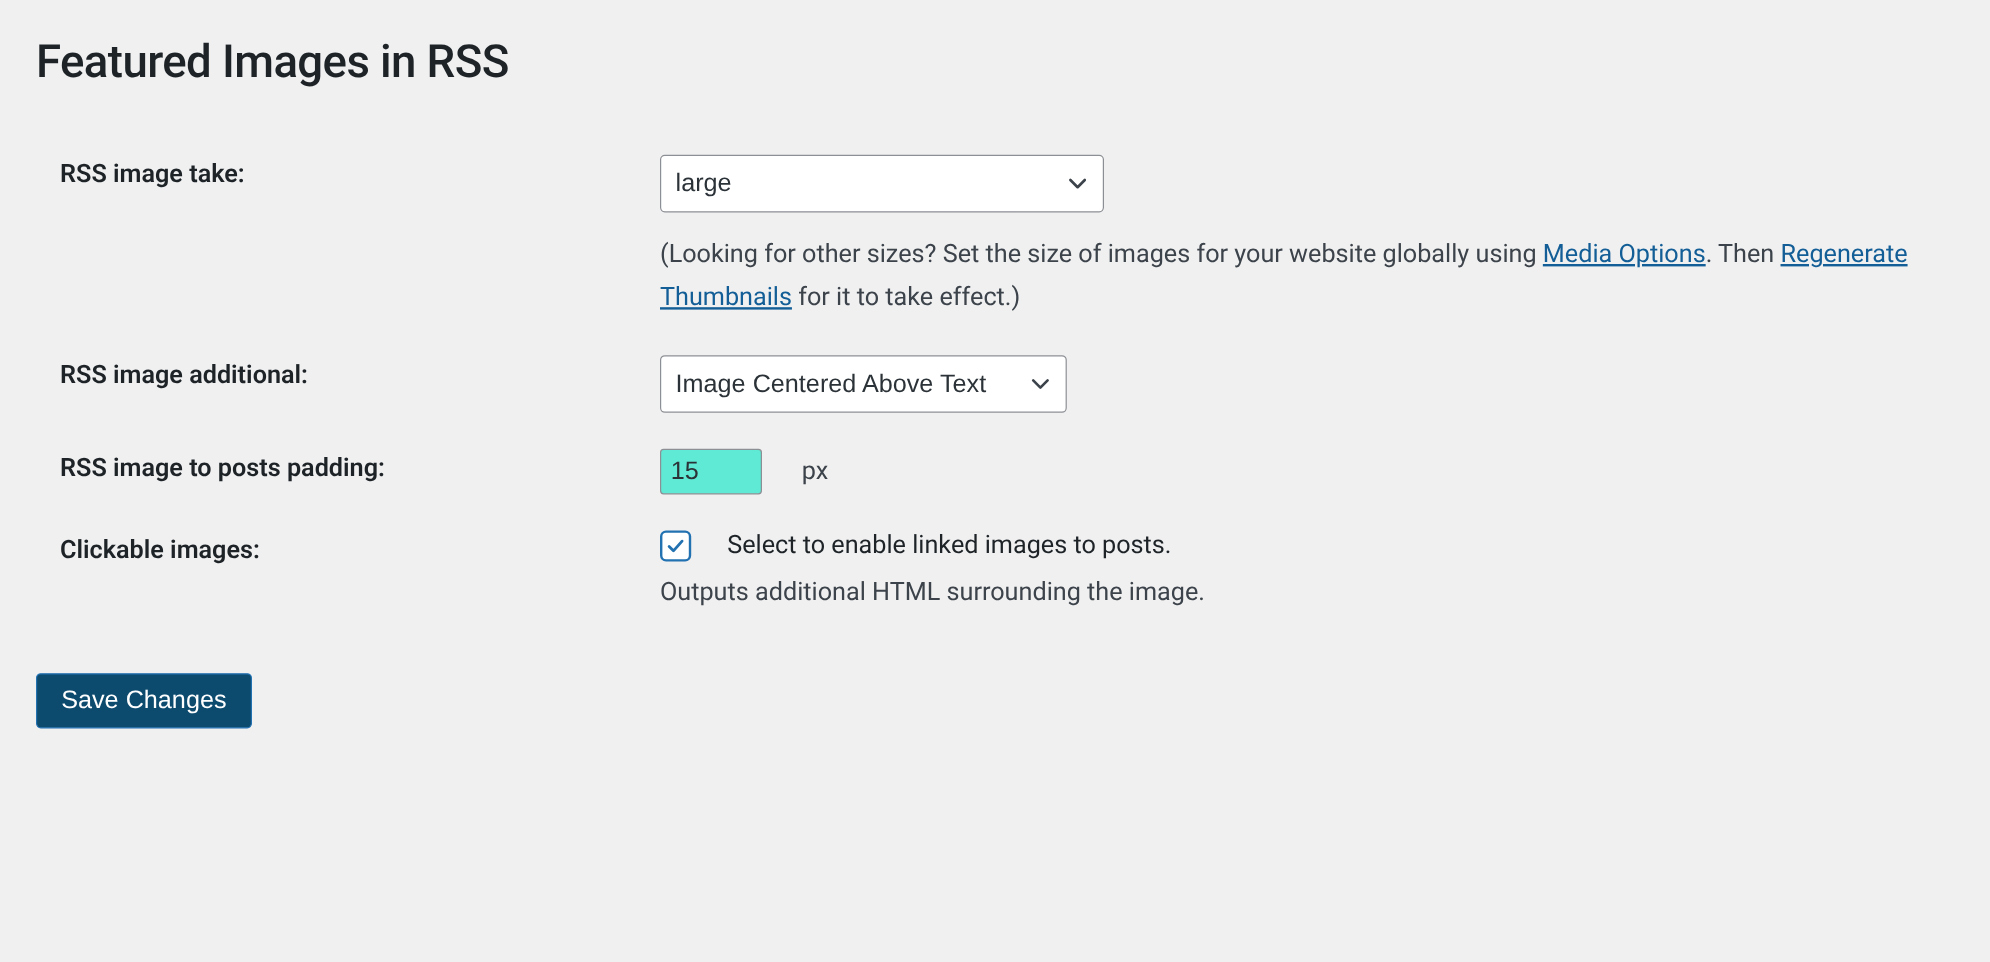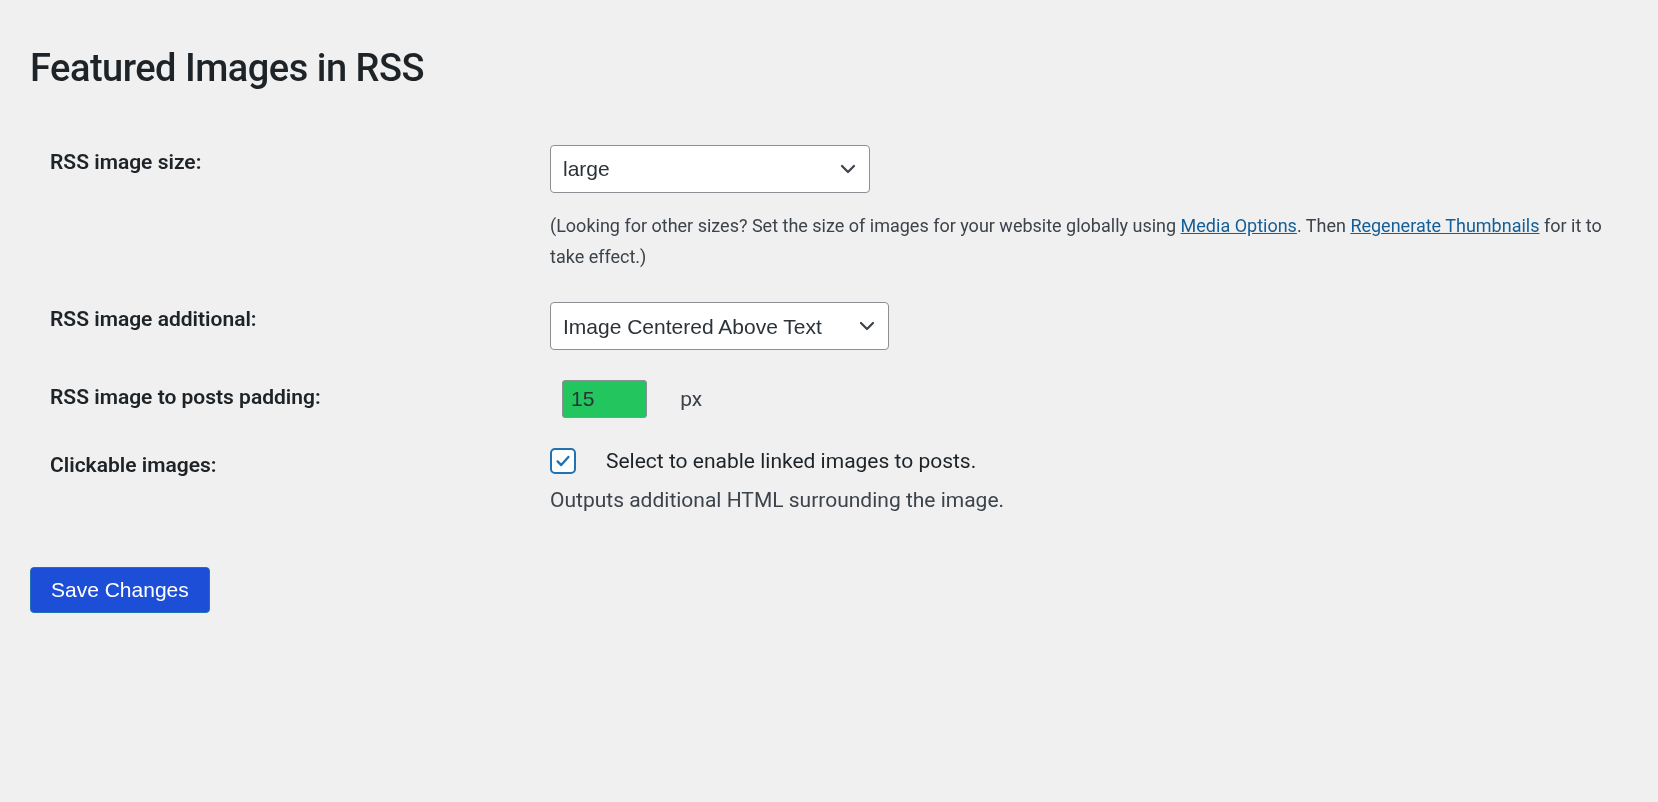--- a/index.html
+++ b/index.html
@@ -4,21 +4,21 @@
 <style>
   * { box-sizing: border-box; }
   body {
     margin: 0;
     padding: 0;
     background: #f0f0f1;
     font-family: -apple-system, BlinkMacSystemFont, "Segoe UI", Roboto, Helvetica, Arial, sans-serif;
     color: #1d2327;
   }
   .wrap {
-    padding: 26px 30px 40px 30px;
+    padding: 10px 30px 40px 30px;
   }
   h1 {
     font-size: 38px;
     font-weight: 500;
     margin: 20px 0 40px 0;
     color: #1d2327;
     letter-spacing: -0.5px;
   }
   table.form-table {
     width: 100%;
@@ -50,50 +50,49 @@
     background: #fff;
     border: 1px solid #8c8f94;
     border-radius: 4px;
     padding: 6px 44px 6px 12px;
     font-size: 21px;
     color: #2c3338;
     height: 48px;
     line-height: 1.2;
     cursor: pointer;
   }
-  #size-select { width: 320px; }
+  #size-select { width: 370px; }
   #align-select { width: 339px; }
   .select-wrap .chevron {
     position: absolute;
     right: 12px;
     top: 50%;
     transform: translateY(-50%);
     pointer-events: none;
   }
   .chevron svg { display: block; }
   .desc {
-    font-size: 18px;
+    font-size: 21px;
     color: #3c434a;
     margin-top: 18px;
     line-height: 1.7;
   }
   .desc a, a.link {
     color: #135e96;
     text-decoration: underline;
   }
   input[type="text"].small {
     width: 85px;
     height: 38px;
     font-size: 21px;
     padding: 2px 8px;
     border: 1px solid #8c8f94;
     border-radius: 3px;
-    background: #22c55e;
+    background: #5eead4;
     color: #2c3338;
-    margin-left: 12px;
   }
   .px-suffix {
     margin-left: 28px;
     font-size: 21px;
     color: #3c434a;
   }
   .checkbox-row { display: flex; align-items: center; gap: 30px; }
   .checkbox-box {
     width: 26px;
     height: 26px;
@@ -108,42 +107,42 @@
   }
   .checkbox-box svg { display: block; }
   .check-label { font-size: 21px; color: #1d2327; }
   .sub-desc {
     font-size: 21px;
     color: #3c434a;
     margin-top: 14px;
   }
   .submit-row { margin: 40px 0 0 0; }
   .button-primary {
-    background: #1d4ed8;
+    background: #0c4a6e;
     color: #fff;
     border: 1px solid #2271b1;
     border-radius: 4px;
     font-size: 21px;
     padding: 10px 20px;
     cursor: pointer;
     font-weight: 400;
   }
 </style>
 </head>
 <body>
 
 <div class="wrap">
   <h1>Featured Images in RSS</h1>
 
   <table class="form-table">
     <tbody>
 
       <tr>
         <th scope="row">
-          <label>RSS image size:</label>
+          <label>RSS image take:</label>
         </th>
         <td>
           <div class="select-wrap">
             <select id="size-select">
               <option>large</option>
             </select>
             <span class="chevron">
               <svg width="20" height="20" viewBox="0 0 20 20" fill="none">
                   <path d="M4 7l6 6 6-6" stroke="#3c434a" stroke-width="2.2" stroke-linecap="round" stroke-linejoin="round"></path>
                 </svg>

